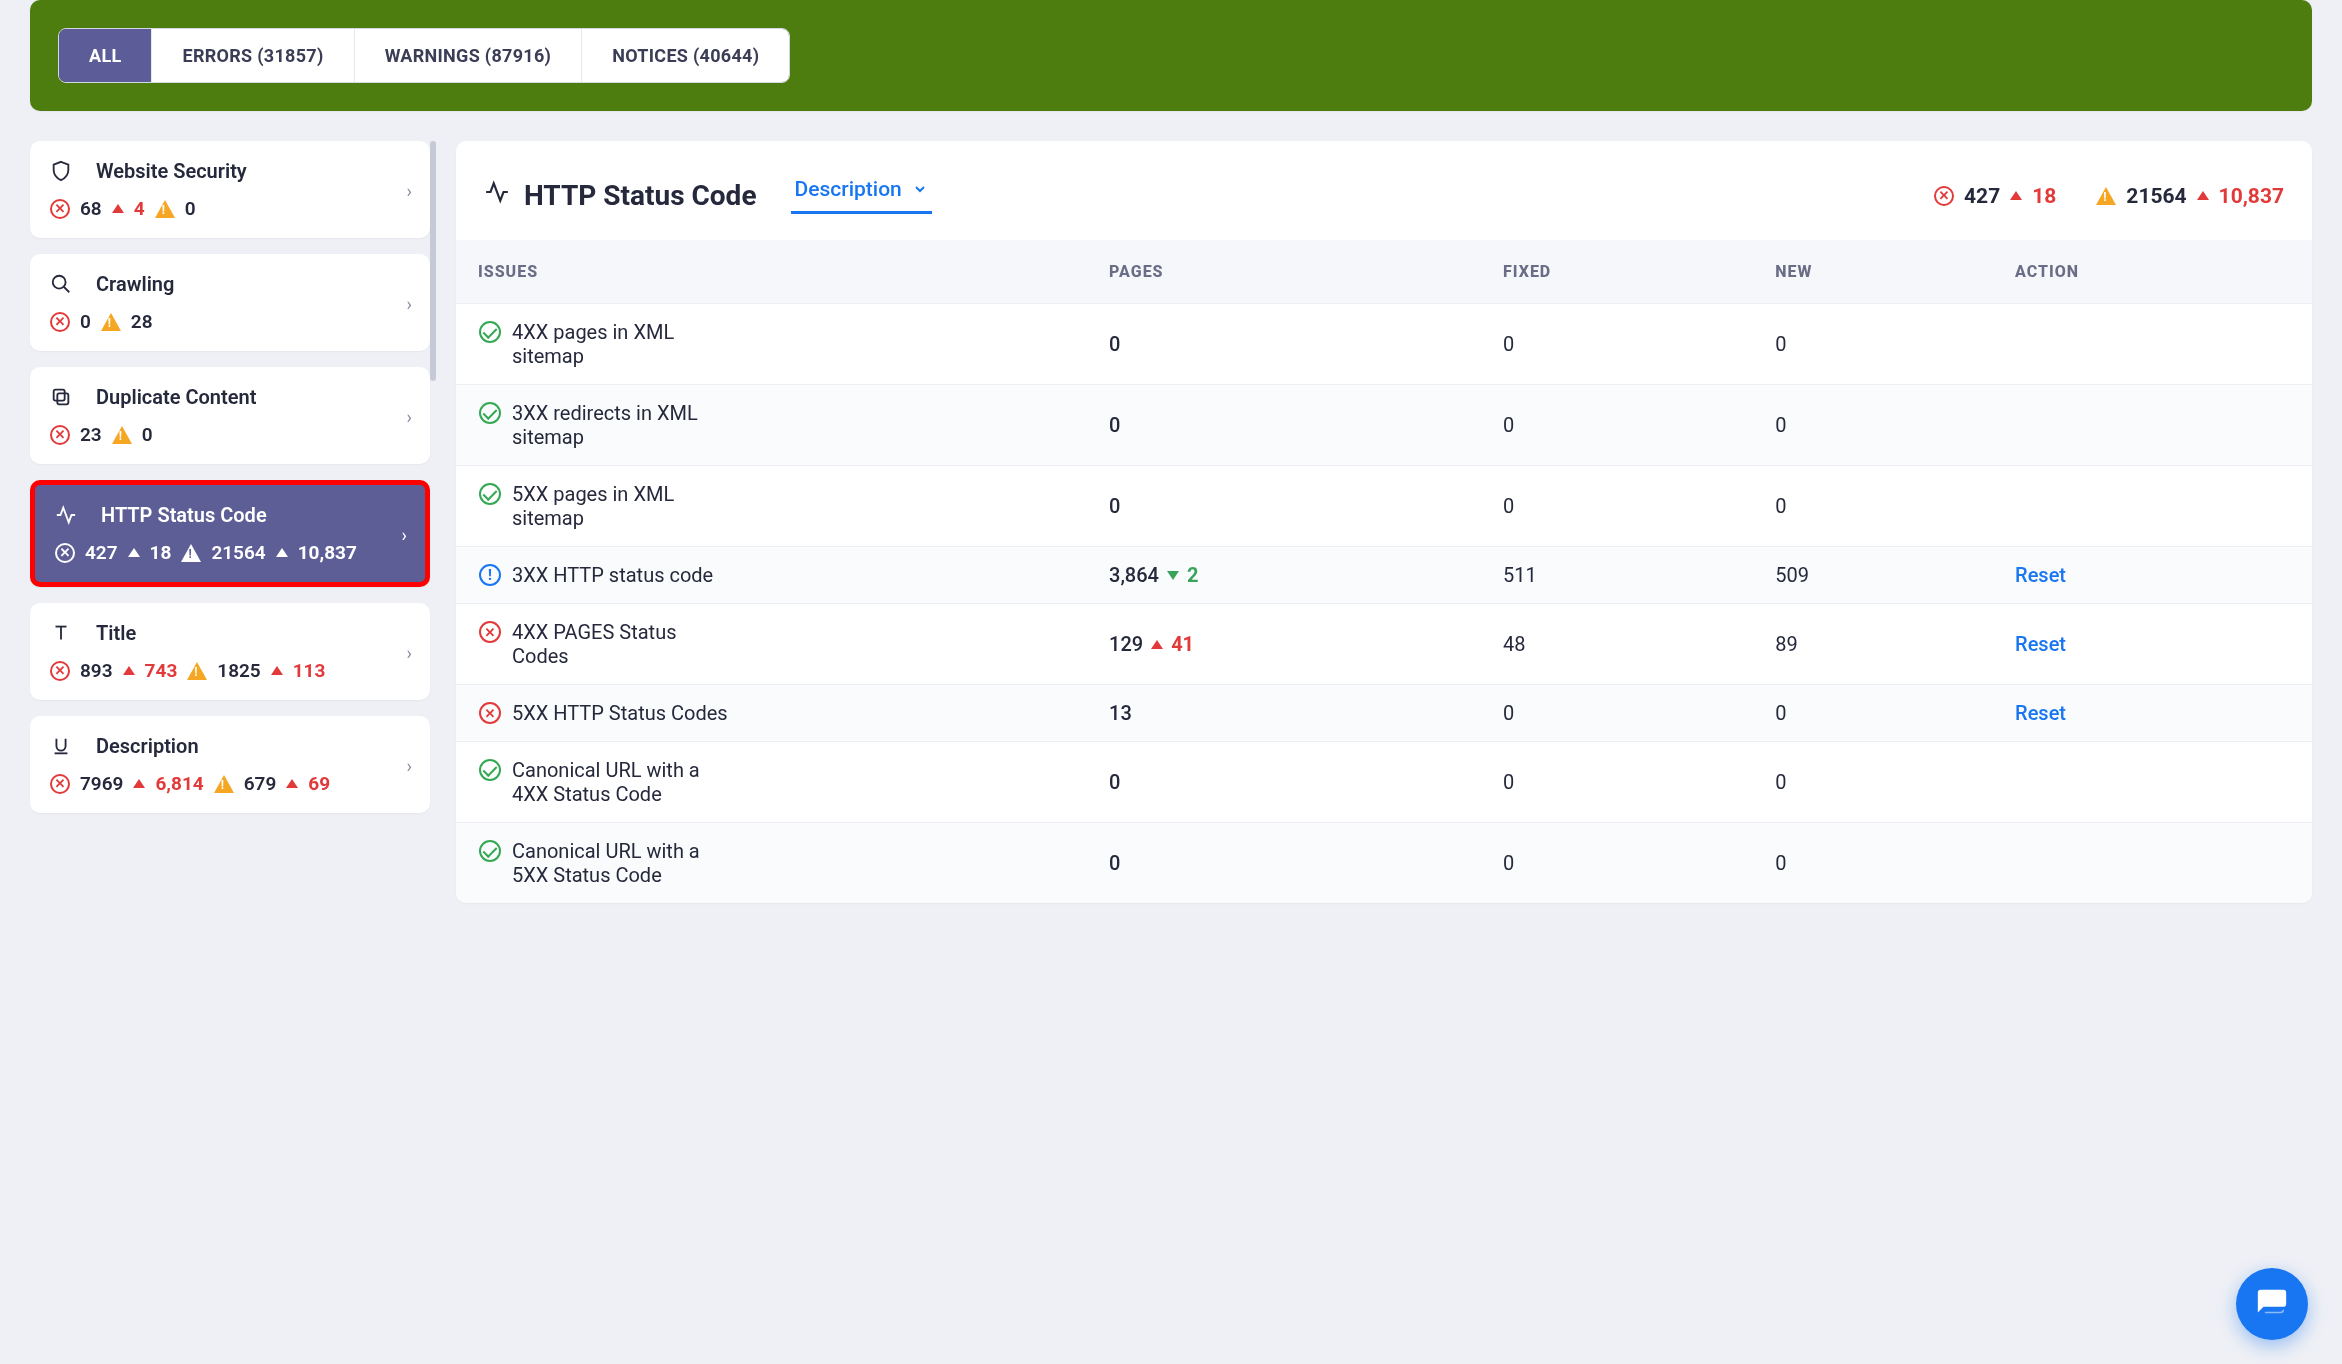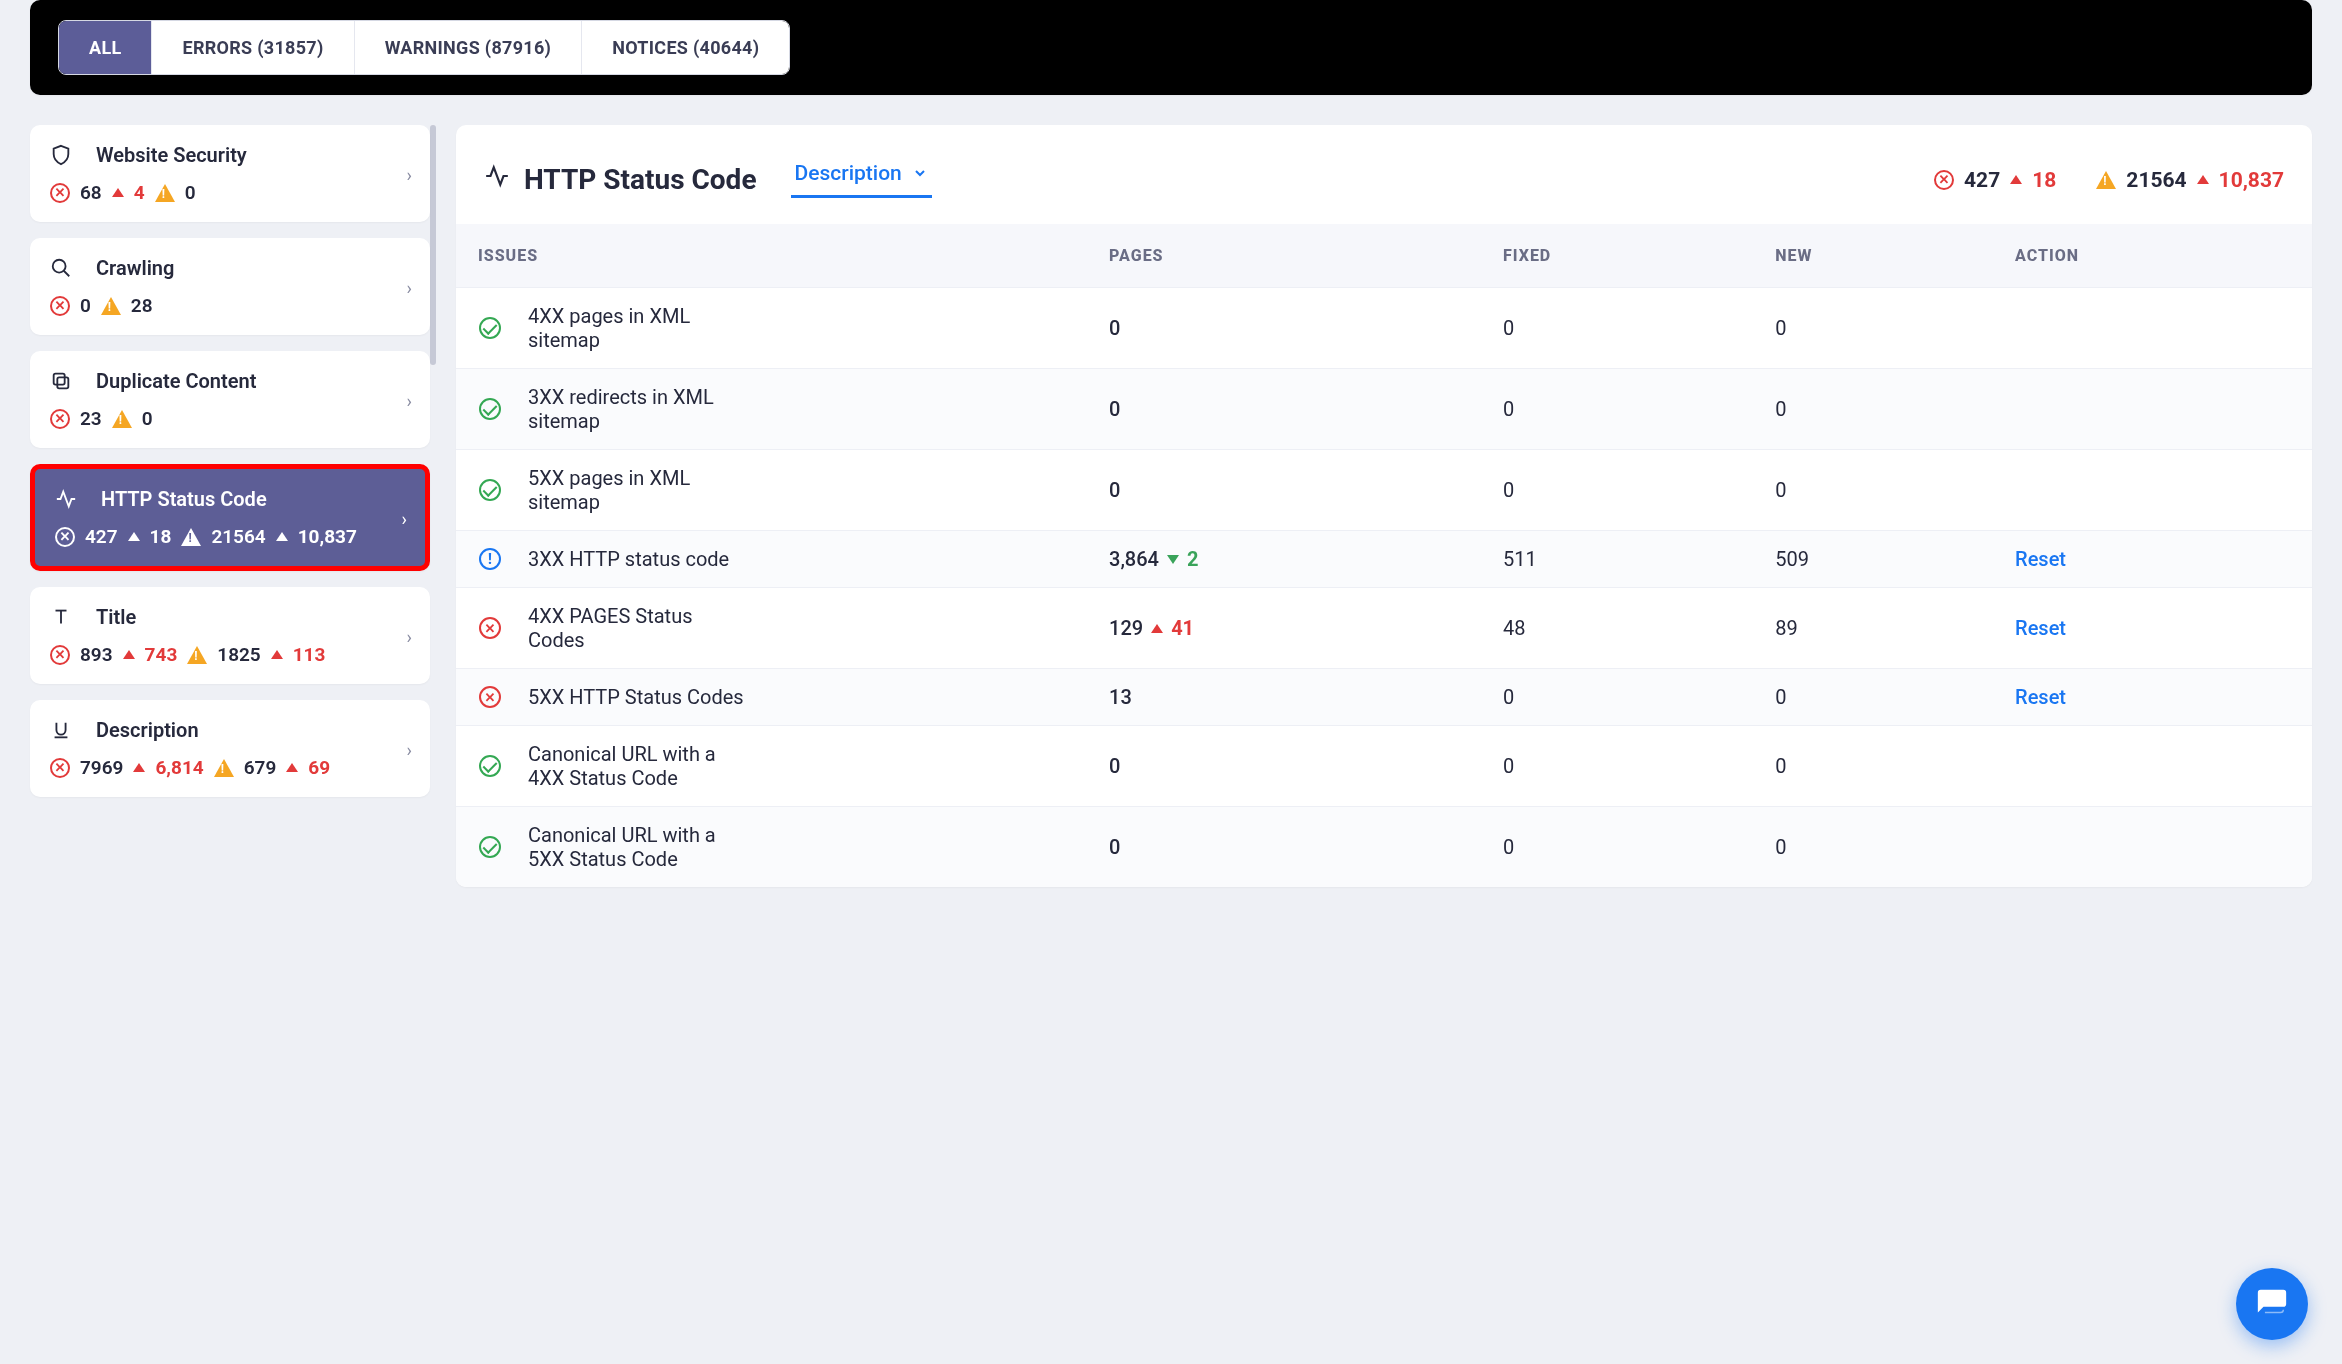--- a/index.html
+++ b/index.html
@@ -1,18 +1,18 @@
 <!DOCTYPE html>
 <html><head>
 <meta charset="utf-8">
 <style>
 * { box-sizing: border-box; margin: 0; padding: 0; }
 body { font-family: -apple-system, BlinkMacSystemFont, "Segoe UI", Roboto, sans-serif; background: #eef0f5; color: #26293c; font-size: 18px; }
 .page { padding: 0 0 30px 0; }
-.top-card { background: #000000; border-radius: 10px; margin: 0 30px 30px 30px; padding: 20px 28px; box-shadow: 0 1px 2px rgba(0,0,0,0.04); }
+.top-card { background: #4d7c0f; border-radius: 10px; margin: 0 30px 30px 30px; padding: 28px 28px; box-shadow: 0 1px 2px rgba(0,0,0,0.04); }
 .tabs { display: inline-flex; border: 1px solid #d5d8e3; border-radius: 8px; overflow: hidden; }
 .tab { padding: 16px 30px; font-size: 18px; font-weight: 700; color: #3a3d55; background: #fff; border-right: 1px solid #e5e7ef; cursor: pointer; letter-spacing: 0.3px; }
 .tab:last-child { border-right: none; }
 .tab.active { background: #5c5d98; color: #fff; }
 .content { display: flex; gap: 26px; padding: 0 30px; align-items: flex-start; }
 .sidebar { width: 400px; flex-shrink: 0; position: relative; }
 .sidebar-scroll { position: absolute; right: -6px; top: 0; width: 6px; height: 240px; background: #c6c9d6; border-radius: 3px; }
 .side-card { background: #fff; border-radius: 10px; padding: 18px 20px; margin-bottom: 16px; position: relative; box-shadow: 0 1px 2px rgba(0,0,0,0.04); cursor: pointer; }
 .side-card.active { background: #5d5e96; color: #fff; }
 .side-card.highlight { border: 5px solid #ff0000; }
@@ -36,21 +36,21 @@
 .main { flex: 1; background: #fff; border-radius: 10px; box-shadow: 0 1px 2px rgba(0,0,0,0.04); overflow: hidden; }
 .main-hdr { display: flex; align-items: center; padding: 36px 28px 26px 28px; gap: 24px; }
 .main-title { display: flex; align-items: center; gap: 14px; font-size: 28px; font-weight: 700; }
 .desc-tab { color: #1976f2; font-size: 21px; font-weight: 500; padding: 0 4px 10px 4px; border-bottom: 3px solid #1976f2; display: inline-flex; align-items: center; gap: 10px; margin-left: 10px; }
 .hdr-stats { margin-left: auto; display: flex; align-items: center; gap: 40px; font-size: 21px; font-weight: 700; }
 .hdr-stat { display: flex; align-items: center; gap: 10px; }
 table { width: 100%; border-collapse: collapse; }
 thead th { text-align: left; padding: 22px 22px; font-size: 16px; font-weight: 800; color: #6a6d85; letter-spacing: 1px; background: #f6f7fb; border-bottom: 1px solid #edeff5; }
 tbody td { padding: 16px 22px; font-size: 20px; border-bottom: 1px solid #edeff5; vertical-align: middle; }
 tbody tr:nth-child(even) { background: #fafbfd; }
-.issue-cell { display: flex; align-items: center; gap: 26px; }
+.issue-cell { display: flex; align-items: flex-start; gap: 10px; }
 .issue-ic { width: 24px; height: 24px; display: inline-flex; align-items: center; justify-content: center; }
 .ok-circ { width: 22px; height: 22px; border: 2px solid #34a853; border-radius: 50%; position: relative; }
 .ok-circ::after { content: ""; position: absolute; left: 5px; top: 2px; width: 6px; height: 11px; border-right: 2px solid #34a853; border-bottom: 2px solid #34a853; transform: rotate(45deg); }
 .info-circ { width: 22px; height: 22px; border: 2px solid #1976f2; border-radius: 50%; display: inline-flex; align-items: center; justify-content: center; color: #1976f2; font-weight: 800; font-size: 14px; }
 .err-circ { width: 22px; height: 22px; border: 2px solid #e23a3a; border-radius: 50%; display: inline-flex; align-items: center; justify-content: center; color: #e23a3a; font-weight: 800; font-size: 13px; }
 .pages-cell { display: flex; align-items: center; gap: 8px; font-weight: 500; }
 .reset { color: #1976f2; font-weight: 500; cursor: pointer; }
 .chat-fab { position: fixed; right: 34px; bottom: 24px; width: 72px; height: 72px; border-radius: 50%; background: #1976f2; display: flex; align-items: center; justify-content: center; box-shadow: 0 6px 18px rgba(25,118,242,0.4); cursor: pointer; }
 .chat-fab svg { width: 34px; height: 34px; fill: #fff; }
 .cut { border-bottom: none !important; }

